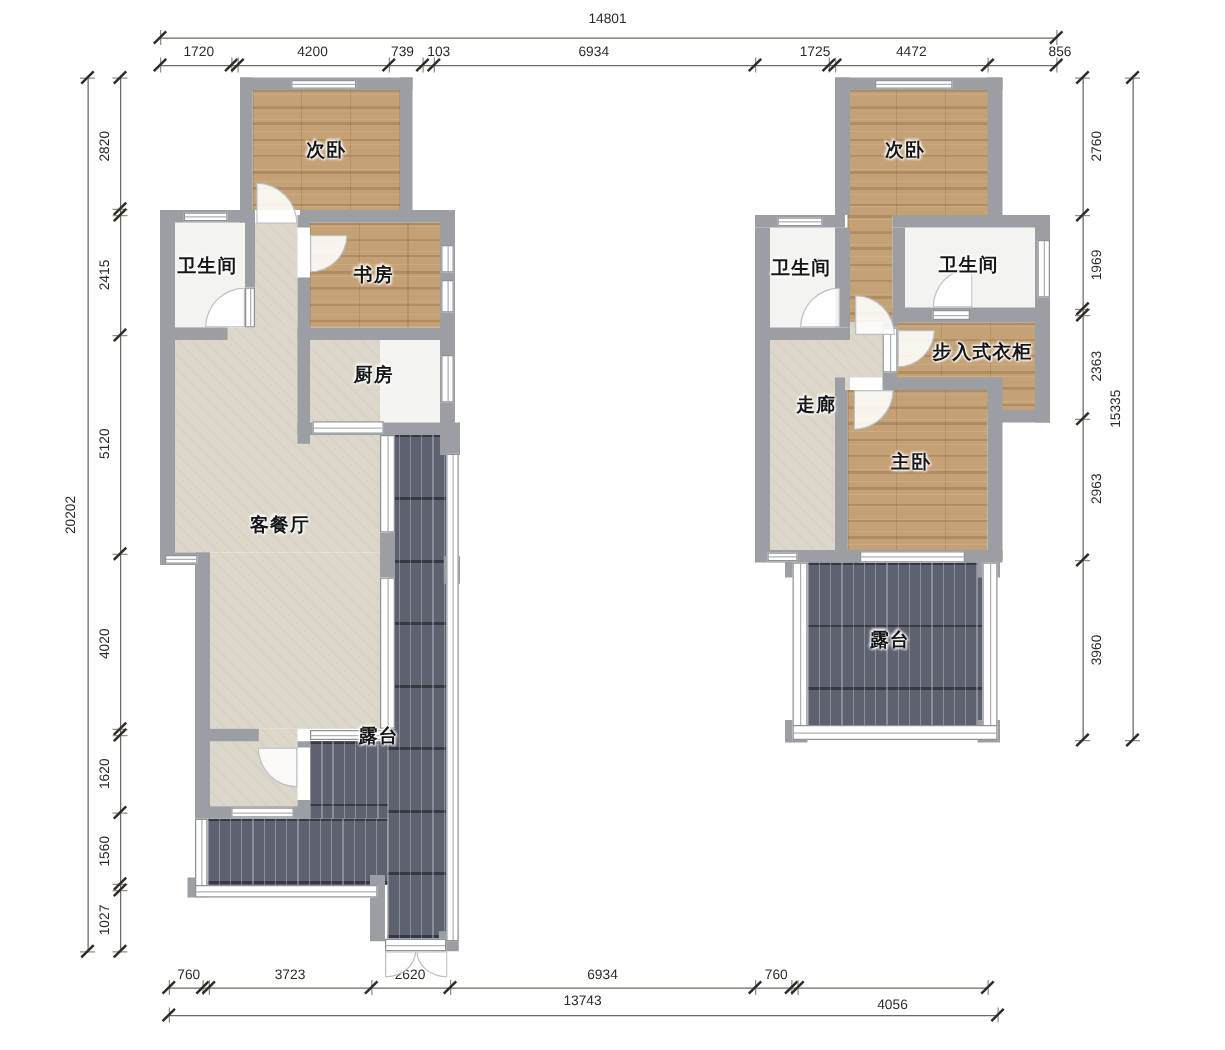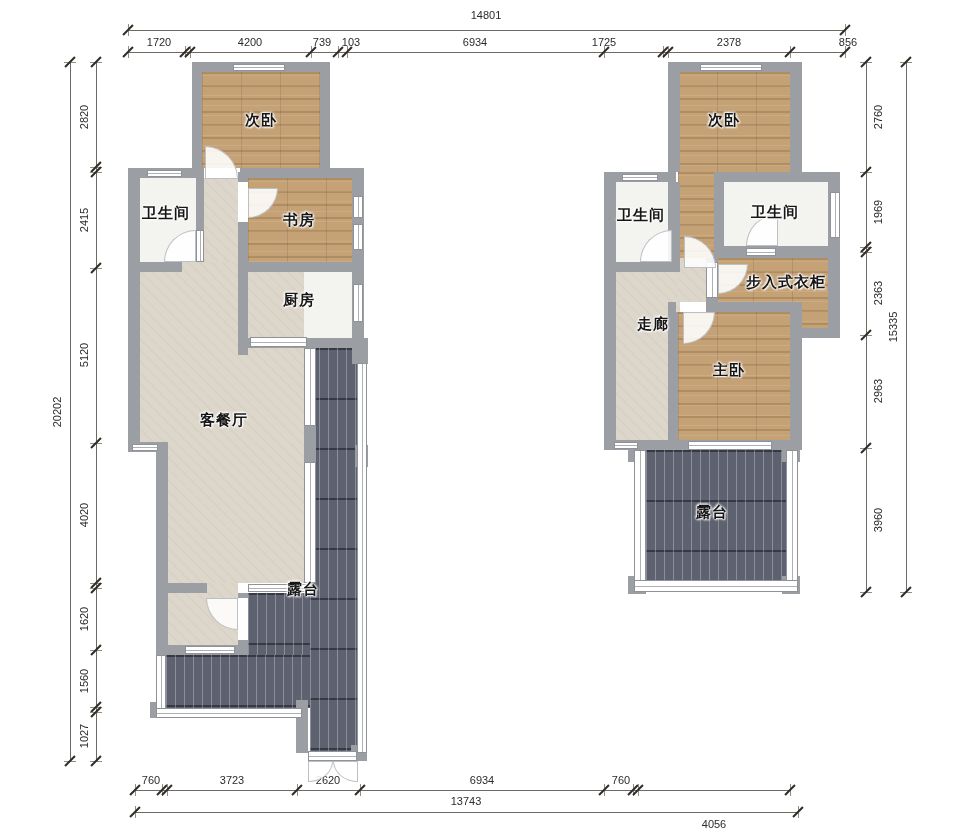--- a/index.html
+++ b/index.html
@@ -62,22 +62,22 @@
   <div class="tk" style="left:604px;top:52px"></div>
   <div class="tk" style="left:663px;top:52px"></div>
   <div class="tk" style="left:668px;top:52px"></div>
   <div class="tk" style="left:790px;top:52px"></div>
   <div class="tk" style="left:845px;top:52px"></div>
   <span class="dlab" style="left:159px;top:42px">1720</span>
   <span class="dlab" style="left:250px;top:42px">4200</span>
   <span class="dlab" style="left:322px;top:42px">739</span>
   <span class="dlab" style="left:351px;top:42px">103</span>
   <span class="dlab" style="left:475px;top:42px">6934</span>
-  <span class="dlab" style="left:604px;top:42px">1725</span>
-  <span class="dlab" style="left:729px;top:42px">2378</span>
+  <span class="dlab" style="left:652px;top:42px">1725</span>
+  <span class="dlab" style="left:729px;top:42px">4472</span>
   <span class="dlab" style="left:848px;top:42px">856</span>
 
   <div class="dline" style="left:70px;top:62px;width:1px;height:699px"></div>
   <div class="tk tkv" style="left:70px;top:62px"></div>
   <div class="tk tkv" style="left:70px;top:761px"></div>
   <span class="dlab dlabR" style="left:57px;top:412px">20202</span>
 
   <div class="dline" style="left:96px;top:62px;width:1px;height:699px"></div>
   <div class="tk tkv" style="left:96px;top:62px"></div>
   <div class="tk tkv" style="left:96px;top:167px"></div>
@@ -125,21 +125,21 @@
   <div class="tk" style="left:360px;top:790px"></div>
   <div class="tk" style="left:604px;top:790px"></div>
   <div class="tk" style="left:633px;top:790px"></div>
   <div class="tk" style="left:638px;top:790px"></div>
   <div class="tk" style="left:790px;top:790px"></div>
   <span class="dlab" style="left:151px;top:780px">760</span>
   <span class="dlab" style="left:232px;top:780px">3723</span>
   <span class="dlab" style="left:328px;top:780px">2620</span>
   <span class="dlab" style="left:482px;top:780px">6934</span>
   <span class="dlab" style="left:621px;top:780px">760</span>
-  <span class="dlab" style="left:714px;top:824px">4056</span>
+  <span class="dlab" style="left:714px;top:804px">4056</span>
 
   <div class="dline" style="left:135px;top:812px;width:663px;height:1px"></div>
   <div class="tk" style="left:135px;top:812px"></div>
   <div class="tk" style="left:798px;top:812px"></div>
   <span class="dlab" style="left:466px;top:801px">13743</span>
 
   <div class="wood" style="left:202px;top:72px;width:118px;height:96px"></div>
   <div class="tile" style="left:140px;top:178px;width:56px;height:84px"></div>
   <div class="beige" style="left:204px;top:178px;width:34px;height:94px"></div>
   <div class="beige" style="left:140px;top:262px;width:98px;height:10px"></div>

